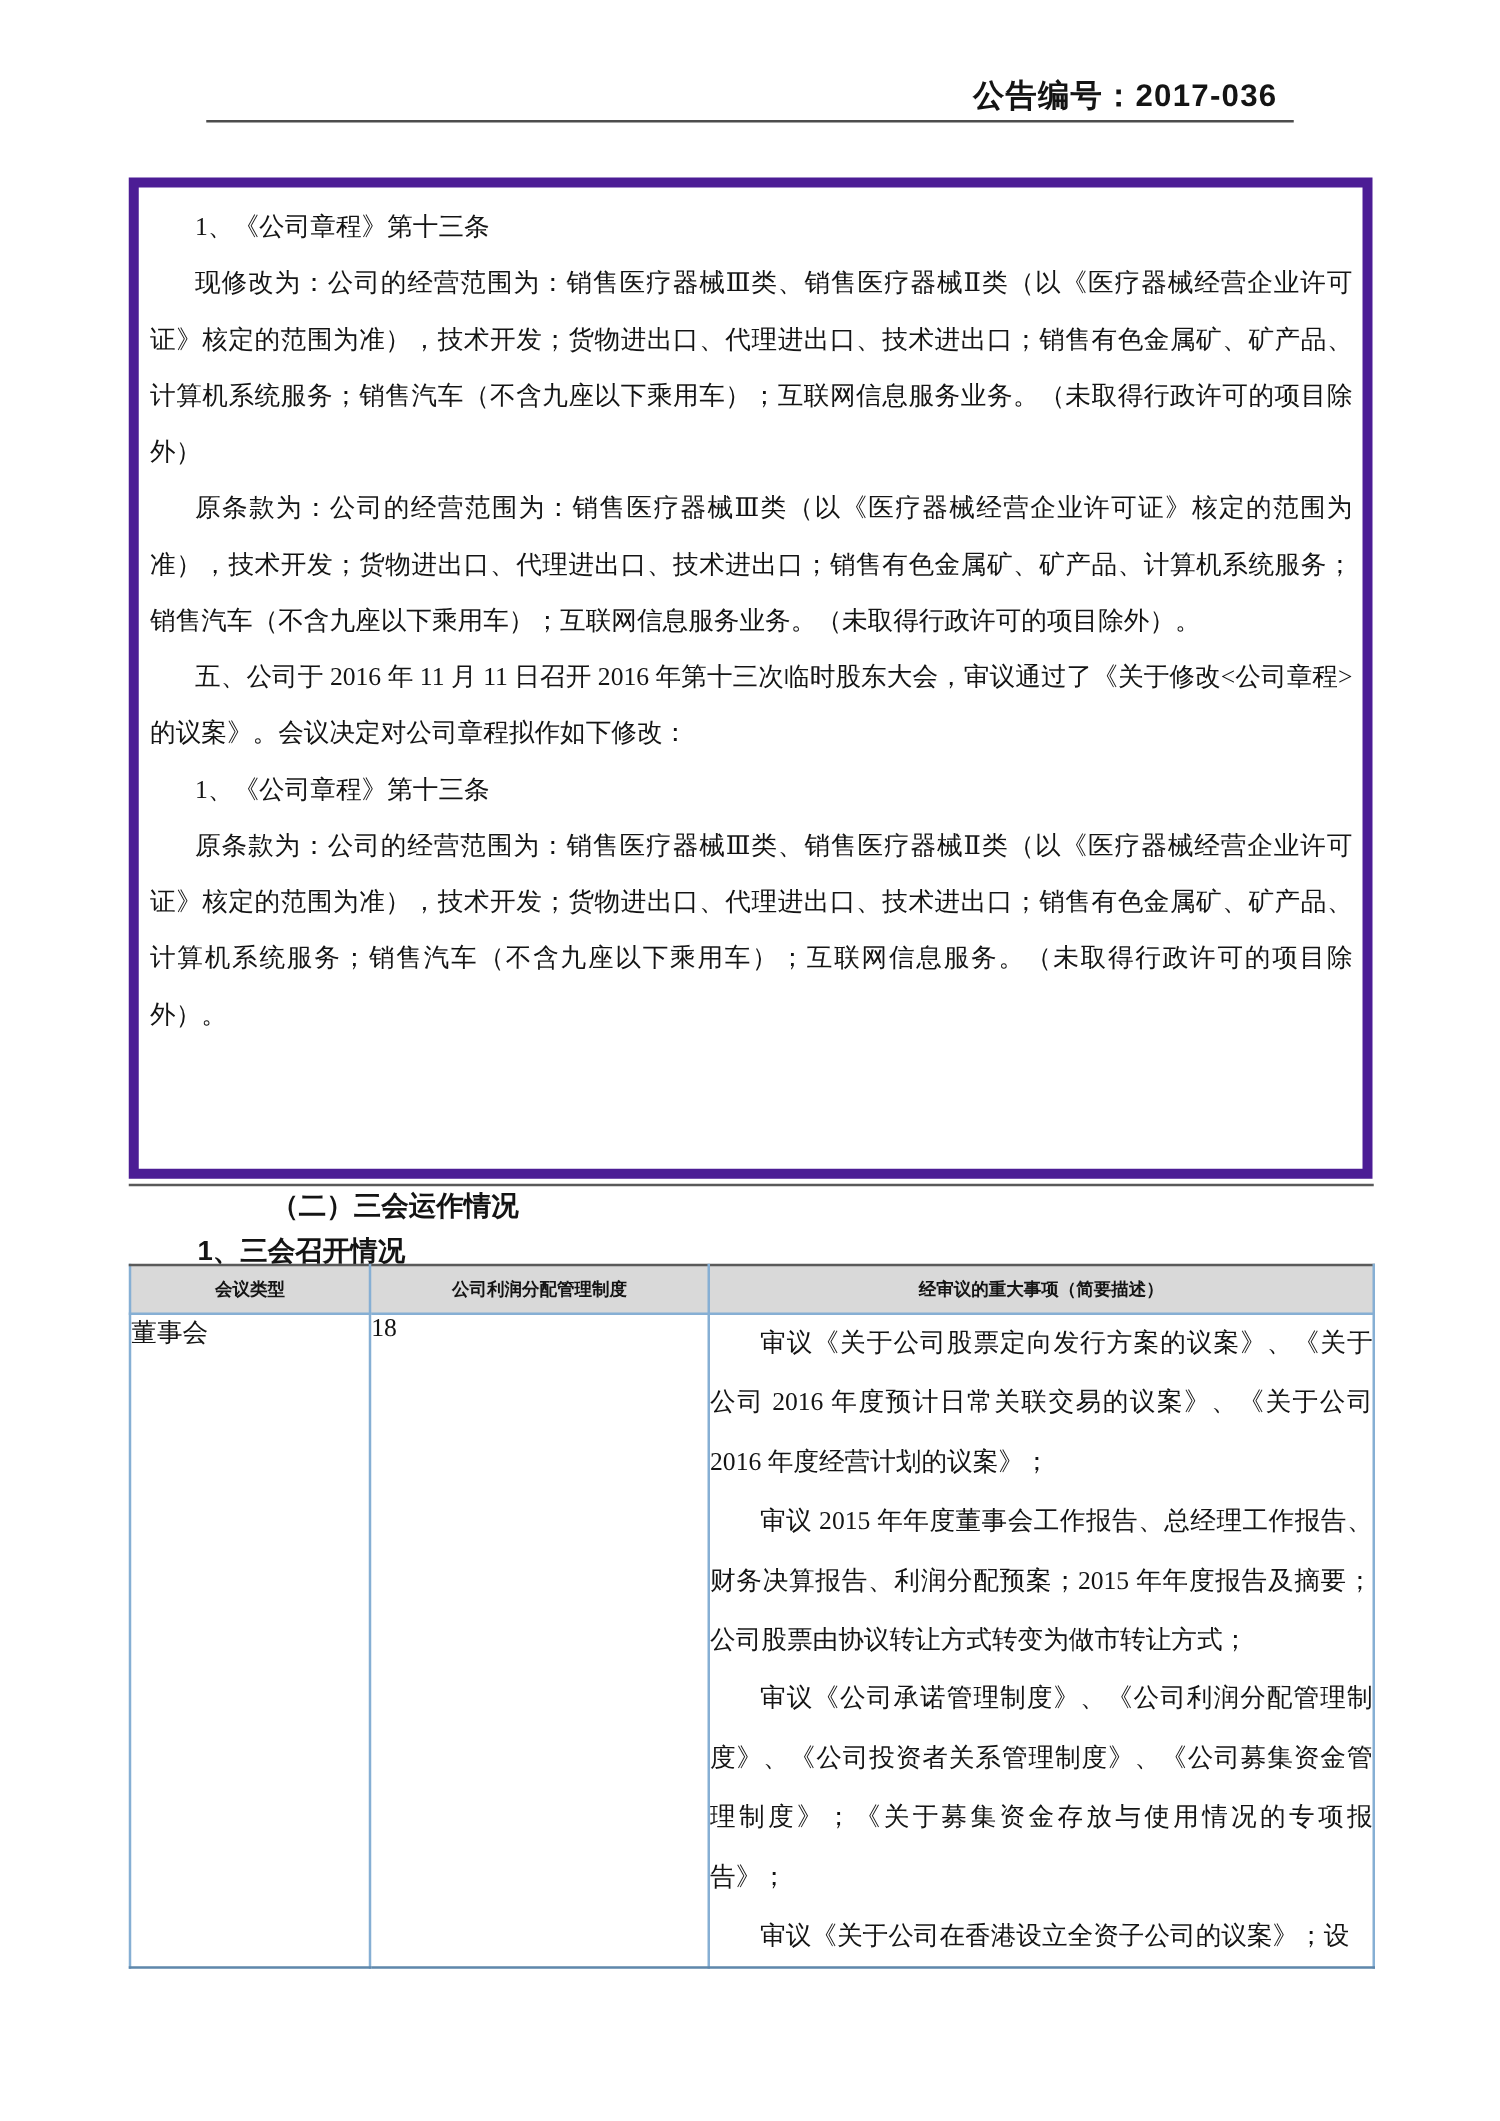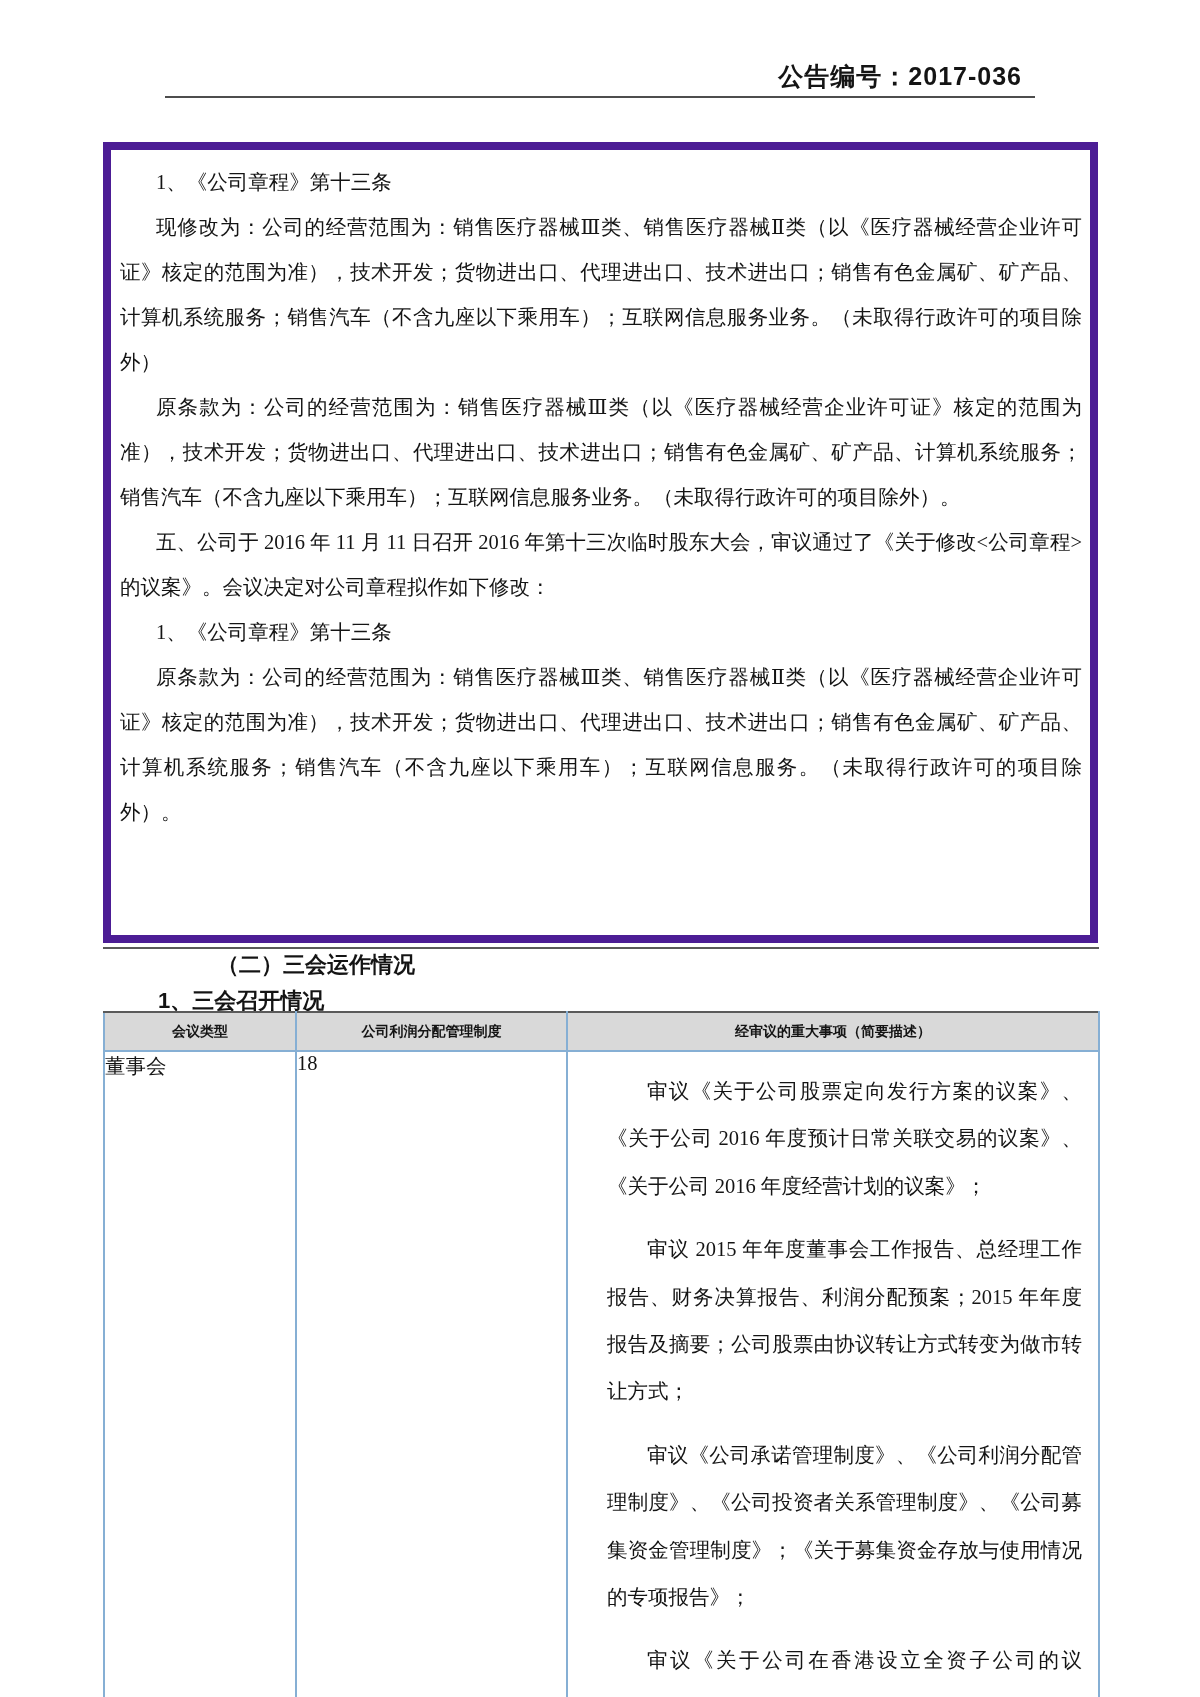--- a/index.html
+++ b/index.html
@@ -65,25 +65,24 @@
     height:474px;
     vertical-align:top;
     border:2px solid #86afd4;
     border-bottom:2px solid #5e87ab;
     font-size:20.5px;
     padding:0;
   }
   td.c1,td.c2{text-align:left;padding-top:12px;}
   td.c3{padding:3px 9px 0 10px;}
   td.c3 p{
-    margin:16px;
+    margin:0;
     line-height:47.4px;
     text-indent:40px;
     text-align:justify;
-    padding-left:23px;
   }
   .col-type{width:192px;}
   .col-count{width:271px;}
   .col-matters{width:532px;}
 </style>
 </head>
 <body>
 
 <div class="ann-no">公告编号：2017-036</div>
 <div class="header-rule"></div>

